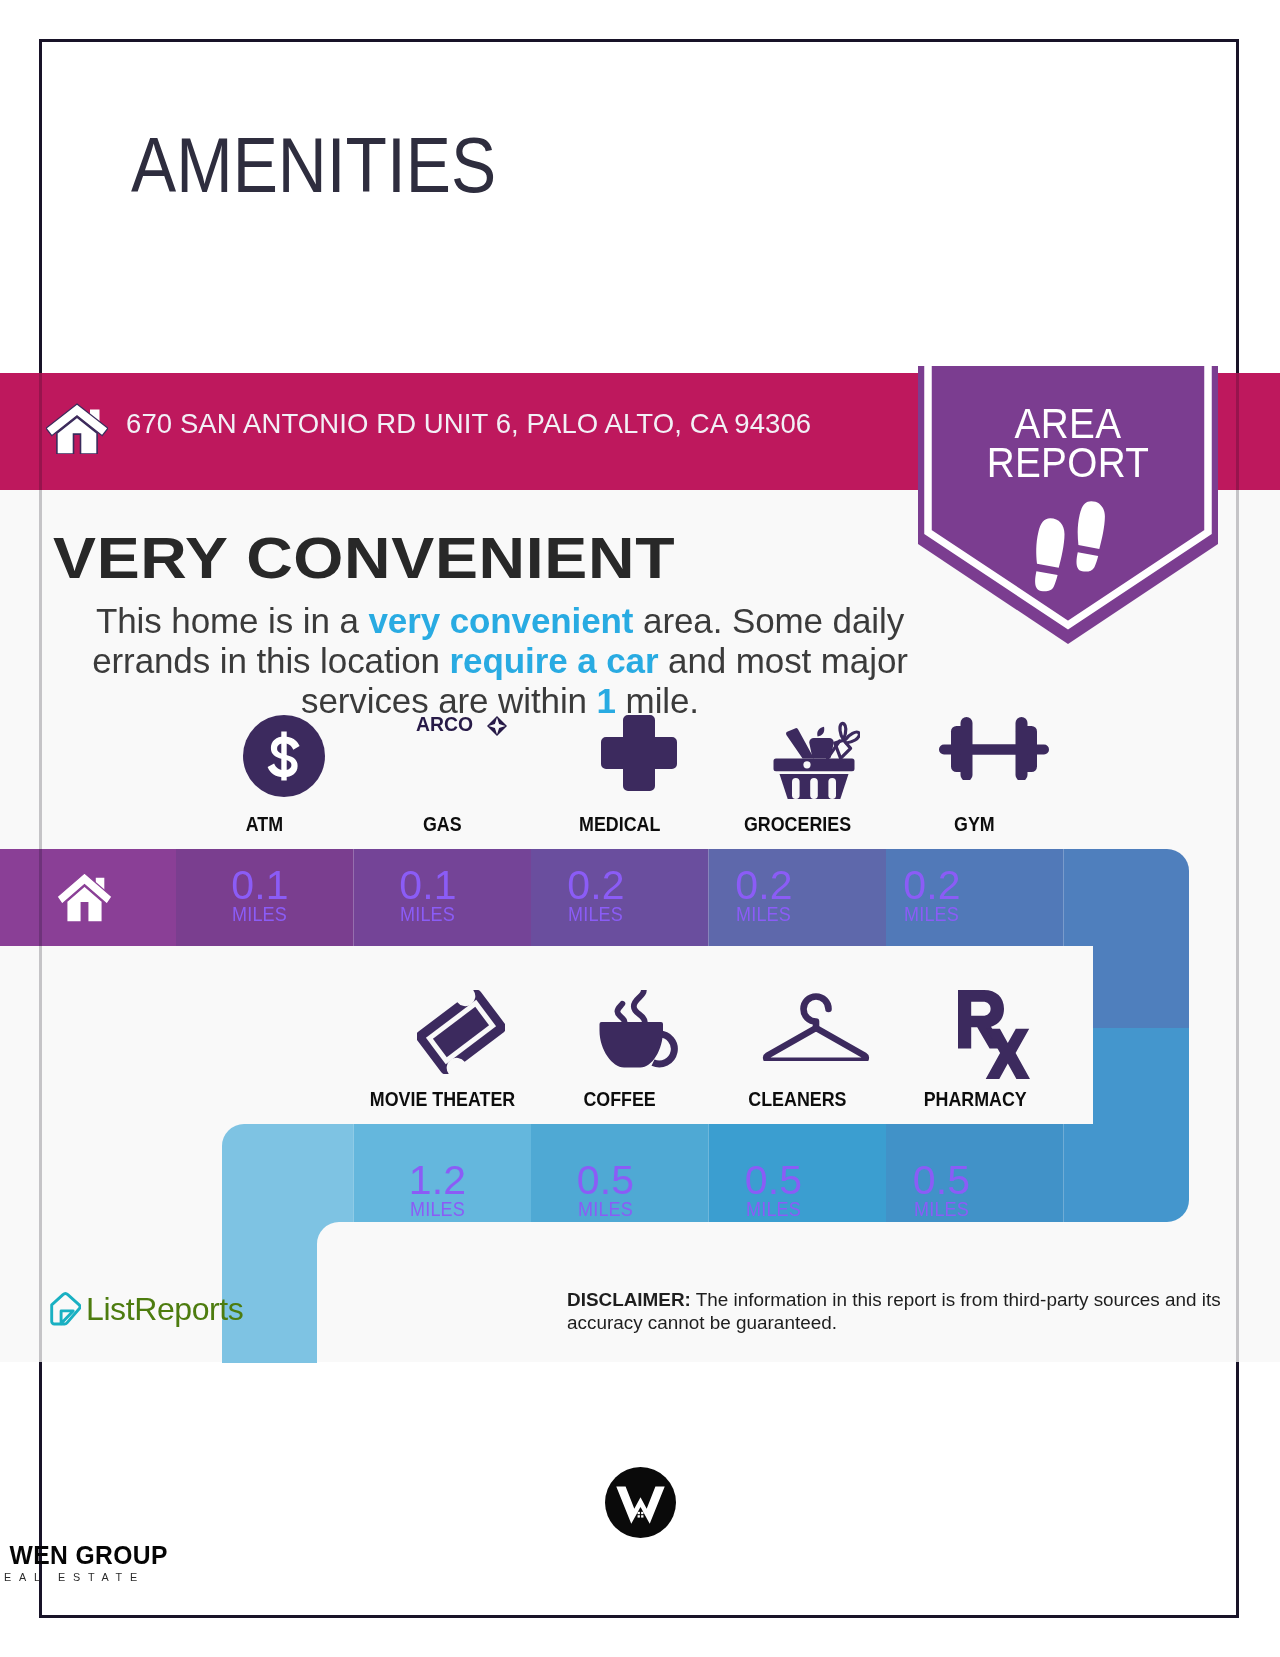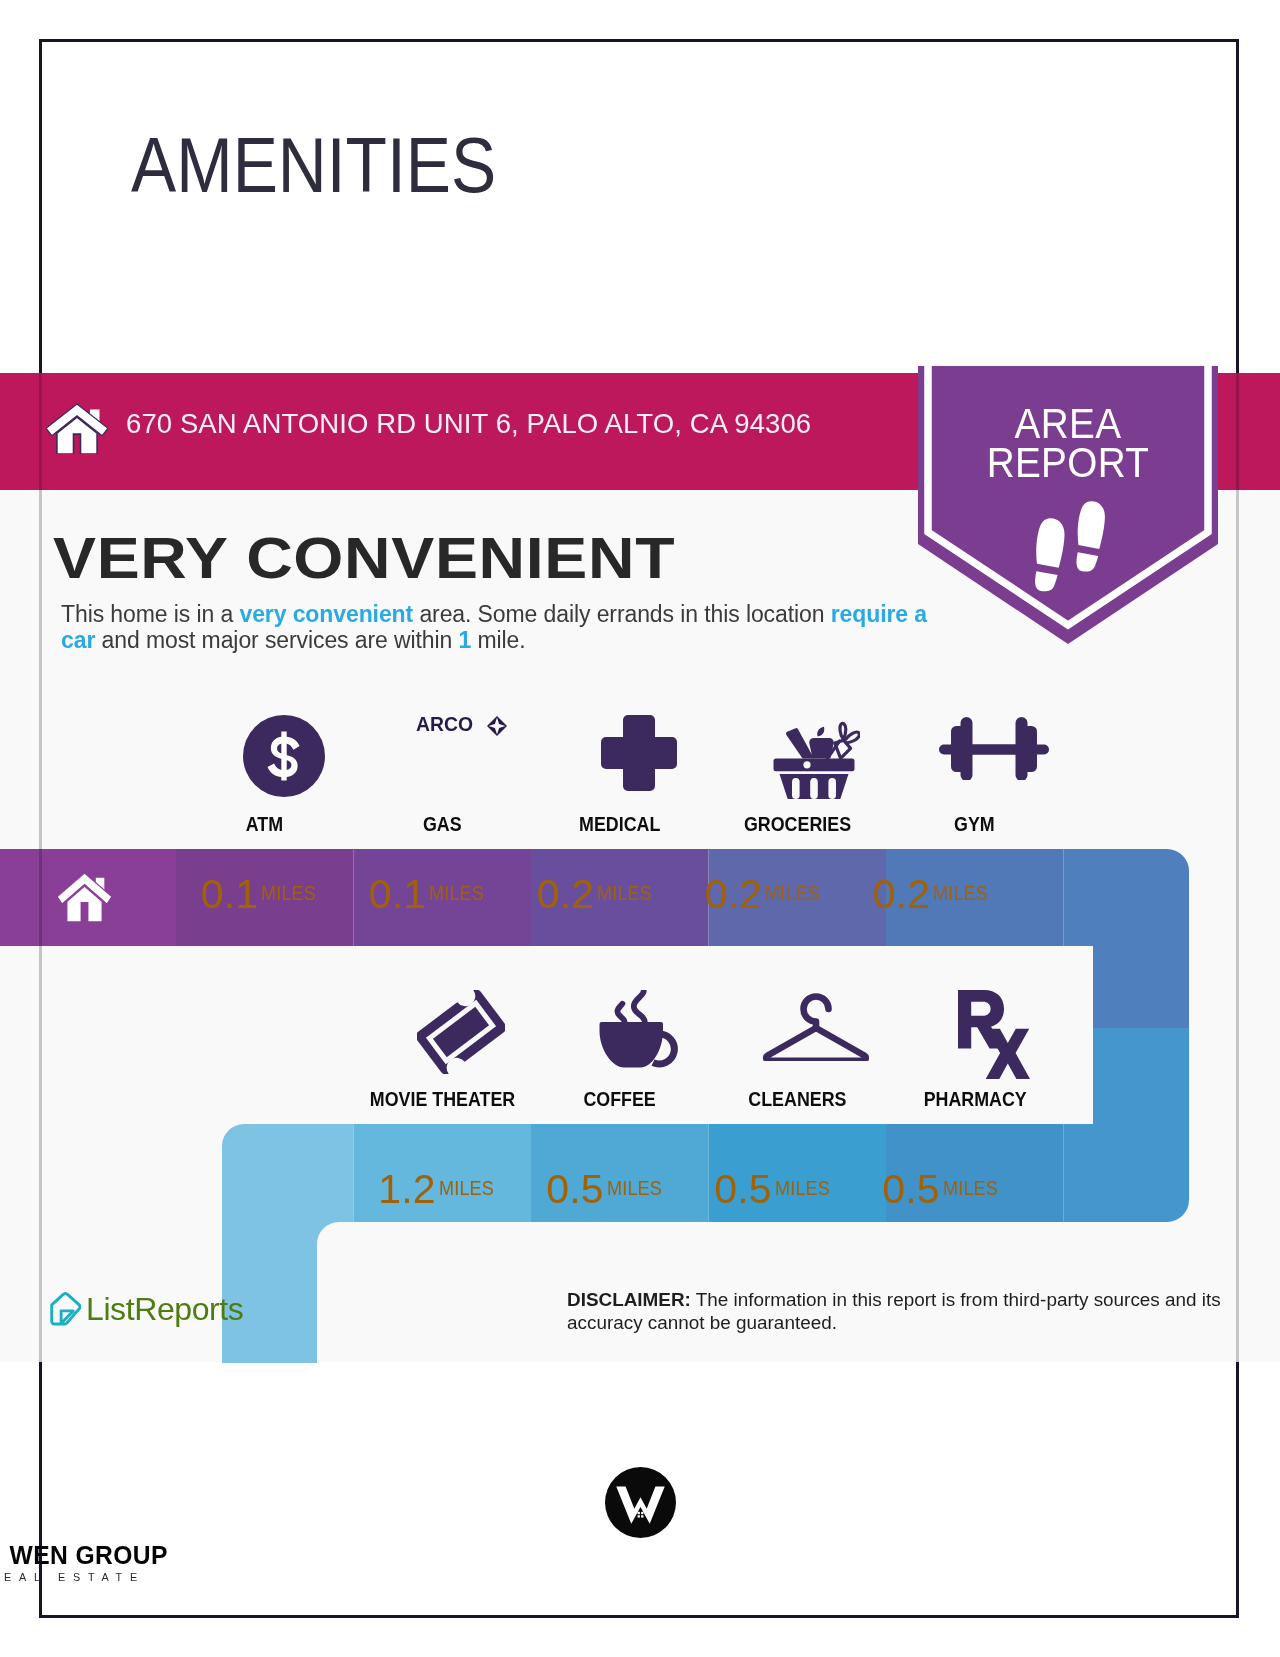--- a/index.html
+++ b/index.html
@@ -31,37 +31,37 @@
              color:#ffffff;font-size:43px;line-height:0.9;font-weight:400;letter-spacing:0.4px;}
   .badge-txt > div{transform:scaleX(0.90);}
 
   
   .panel{position:absolute;left:0;top:486px;width:1280px;height:876px;background:#f9f9f9;z-index:5;}
 
   
   .headline{position:absolute;left:53px;top:530px;font-size:57px;font-weight:bold;
             color:#282828;line-height:1;letter-spacing:0.6px;z-index:8;
             transform:scaleX(1.13);transform-origin:left top;}
-  .blurb{position:absolute;left:61px;top:601px;width:900px;font-size:23px;color:#3b3b3b;
-         line-height:1.145;z-index:8;letter-spacing:-0.1px;}
+  .blurb{position:absolute;left:50px;top:601px;width:900px;font-size:35px;color:#3b3b3b;
+         line-height:1.145;z-index:8;letter-spacing:-0.1px;text-align:center;}
   .blurb b{color:#29abe2;font-weight:bold;}
 
   
   .icon-row{position:absolute;z-index:8;display:flex;}
   .icon-cell{width:177.5px;display:flex;flex-direction:column;align-items:center;}
   .icon-art{height:95px;display:flex;justify-content:center;margin-left:38px;}
   .icon-label{font-size:20.5px;font-weight:bold;color:#0d0d0d;letter-spacing:0px;margin-top:2px;
               transform:scaleX(0.87);}
 
   
   .ribbon{position:absolute;left:0;top:849px;width:1280px;height:514px;z-index:6;}
 
   .dist-row{position:absolute;z-index:9;display:flex;}
-  .dist-cell{width:168px;display:flex;flex-direction:row;align-items:center;justify-content:center;
-             color:#a16207;height:97px;padding-bottom:7px;box-sizing:border-box;}
+  .dist-cell{width:168px;display:flex;flex-direction:column;align-items:center;justify-content:center;
+             color:#8b5cf6;height:97px;padding-bottom:7px;box-sizing:border-box;}
   .dist-num{font-size:41px;line-height:1;font-weight:400;letter-spacing:.2px;}
   .dist-unit{font-size:20px;line-height:1;margin-top:-2px;letter-spacing:.2px;transform:scaleX(0.9);}
   .home-seg{position:absolute;left:0;top:849px;width:176px;height:97px;z-index:9;}
   .home-seg svg{position:absolute;left:57px;top:21px;width:55px;height:52px;}
 
   
   .lr-logo{position:absolute;left:50px;top:1291px;z-index:12;display:flex;align-items:center;}
   .lr-name{font-size:32px;color:#4d7c0f;margin-left:5px;font-weight:400;letter-spacing:-0.4px;}
   .disclaimer{position:absolute;left:567px;top:1288px;width:675px;font-size:18.9px;color:#1e1e1e;
               line-height:1.22;z-index:12;}

